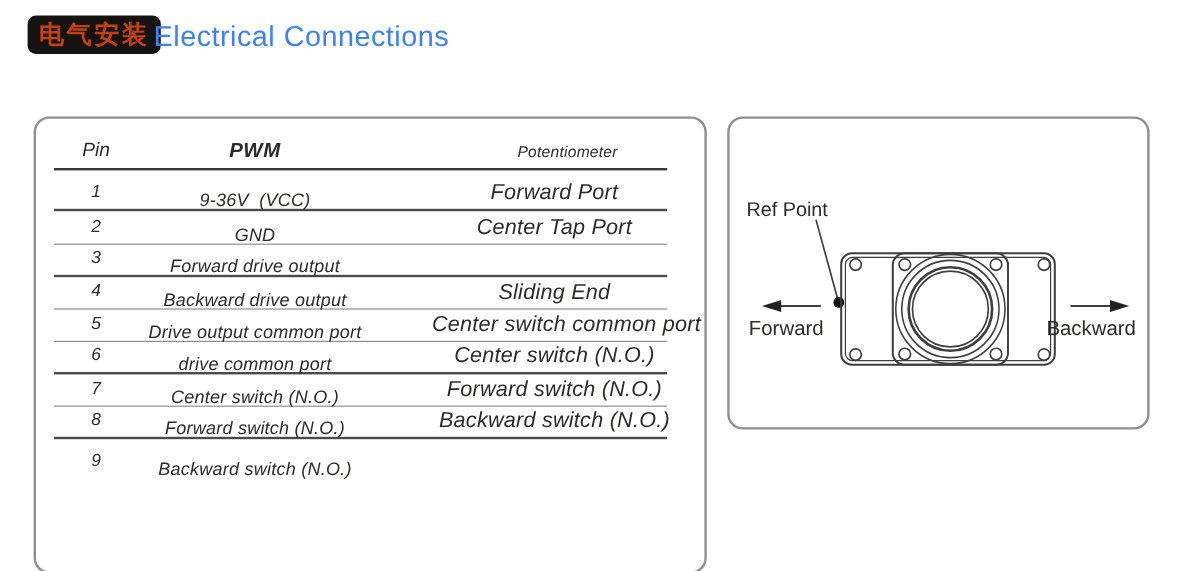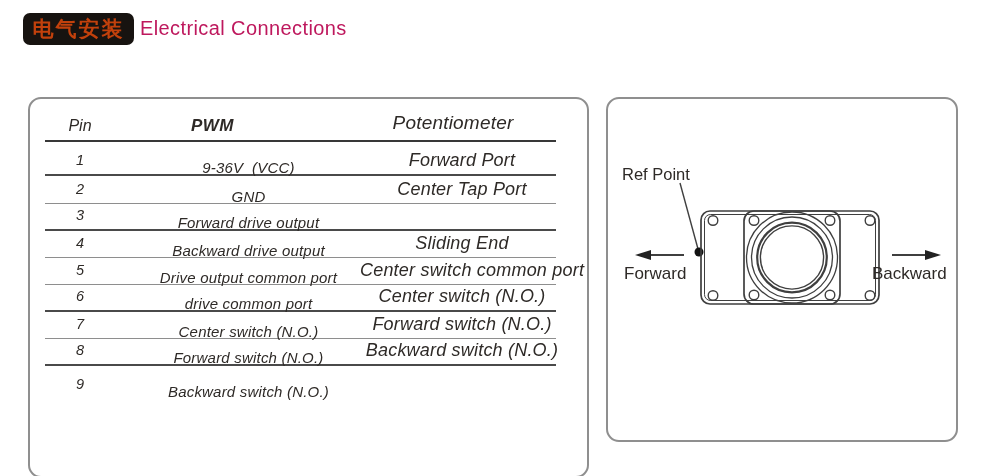--- a/index.html
+++ b/index.html
@@ -11,45 +11,45 @@
     color:#2e2a27;
   }
   
   .badge {
     position:absolute; left:23px; top:13px; width:111px; height:32px;
     background:#171310; border-radius:7px;
     display:flex; align-items:center; justify-content:center;
     color:#c2410c; font-weight:bold; font-size:21px; letter-spacing:2px;
   }
   .page-title {
-    position:absolute; left:140px; top:17px;
-    font-size:20px; letter-spacing:0.4px; color:#be185d; font-weight:400;
+    position:absolute; left:128px; top:17px;
+    font-size:24px; letter-spacing:0.4px; color:#3b82f6; font-weight:400;
   }
   
   .panel {
     position:absolute; border:2px solid #8f8f8f; border-radius:13px;
     background:#ffffff;
   }
   .panel-table { left:28px; top:97px; width:561px; height:381px;font-style:italic; }
-  .panel-diagram { left:606px; top:97px; width:352px; height:345px; }
+  .panel-diagram { left:606px; top:97px; width:352px; height:261px; }
   
   .t-head {
     position:absolute; left:15px; top:14px; width:511px; height:29px;
     border-bottom:2px solid #383838;
   }
   .t-row { position:absolute; left:15px; width:511px; }
   .sep-dark  { border-bottom:2px solid #4a4a4a; }
   .sep-light { border-bottom:1.5px solid #8e8e8e; }
   .cell { position:absolute; text-align:center; }
   .cell-pin { left:0px;   width:70px;  bottom:6px;  font-size:14.5px; }
-  .cell-pwm { left:75px;  width:185px; bottom:-2px; font-size:15px; white-space:pre; letter-spacing:0.2px;margin-left:36px; }
+  .cell-pwm { left:75px;  width:185px; bottom:-2px; font-size:15px; white-space:pre; letter-spacing:0.2px; }
   .cell-pot { left:315px; width:204px; bottom:3px;  font-size:18px; letter-spacing:0.2px; white-space:nowrap; }
   .h-pin { left:0px;   width:70px;  bottom:5px; font-size:16px; font-weight:500; }
   .h-pwm { left:75px;  width:185px; bottom:4px; font-size:17px; font-weight:bold; letter-spacing:0.5px; }
-  .h-pot { left:306px; width:204px; bottom:6px; font-size:19px; font-weight:500; letter-spacing:0.2px; }
+  .h-pot { left:326px; width:204px; bottom:6px; font-size:13px; font-weight:500; letter-spacing:0.2px; }
   
   .diagram-svg { position:absolute; left:0; top:0; }
   .dline { stroke:#3f3f3f; fill:none; }
   .dtext { fill:#2e2a27; font-family:"Liberation Sans", sans-serif; }
 </style>
 </head>
 <body>
 
 <div class="page">
 

